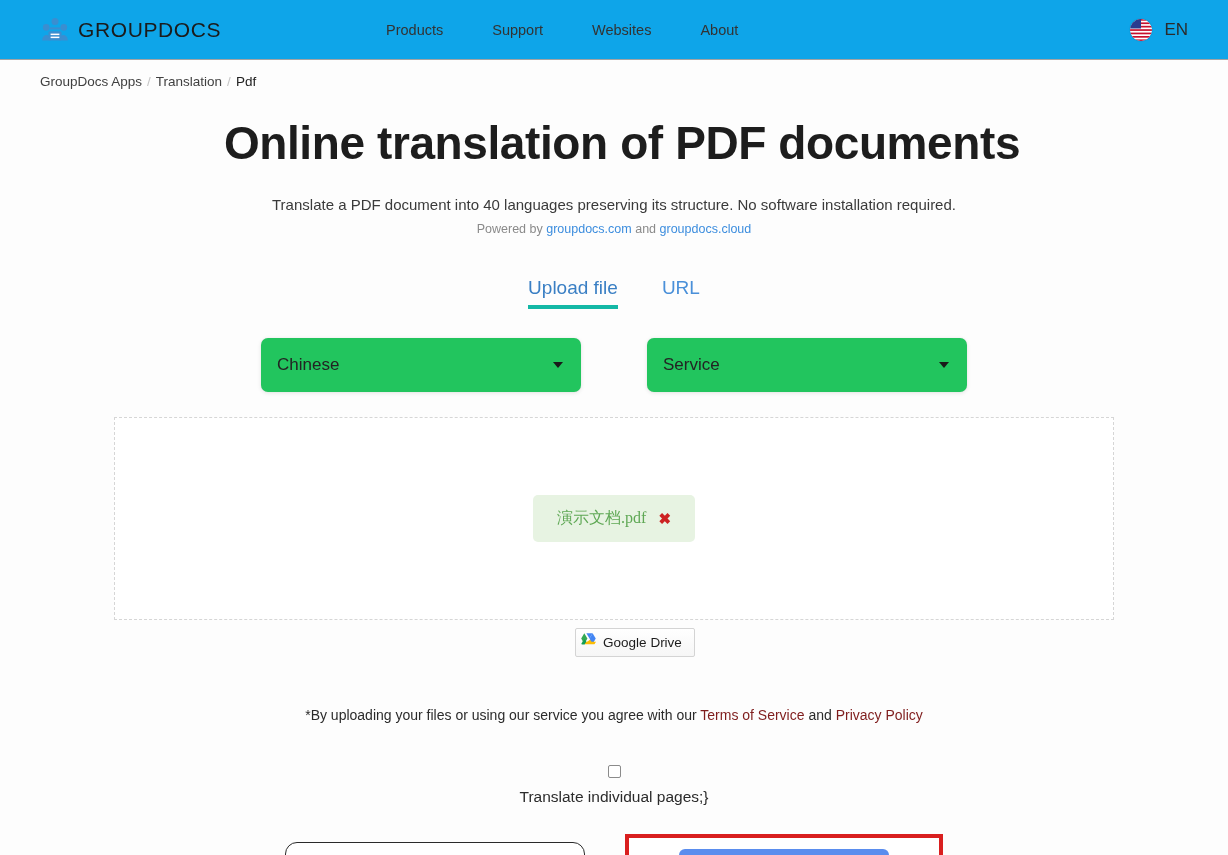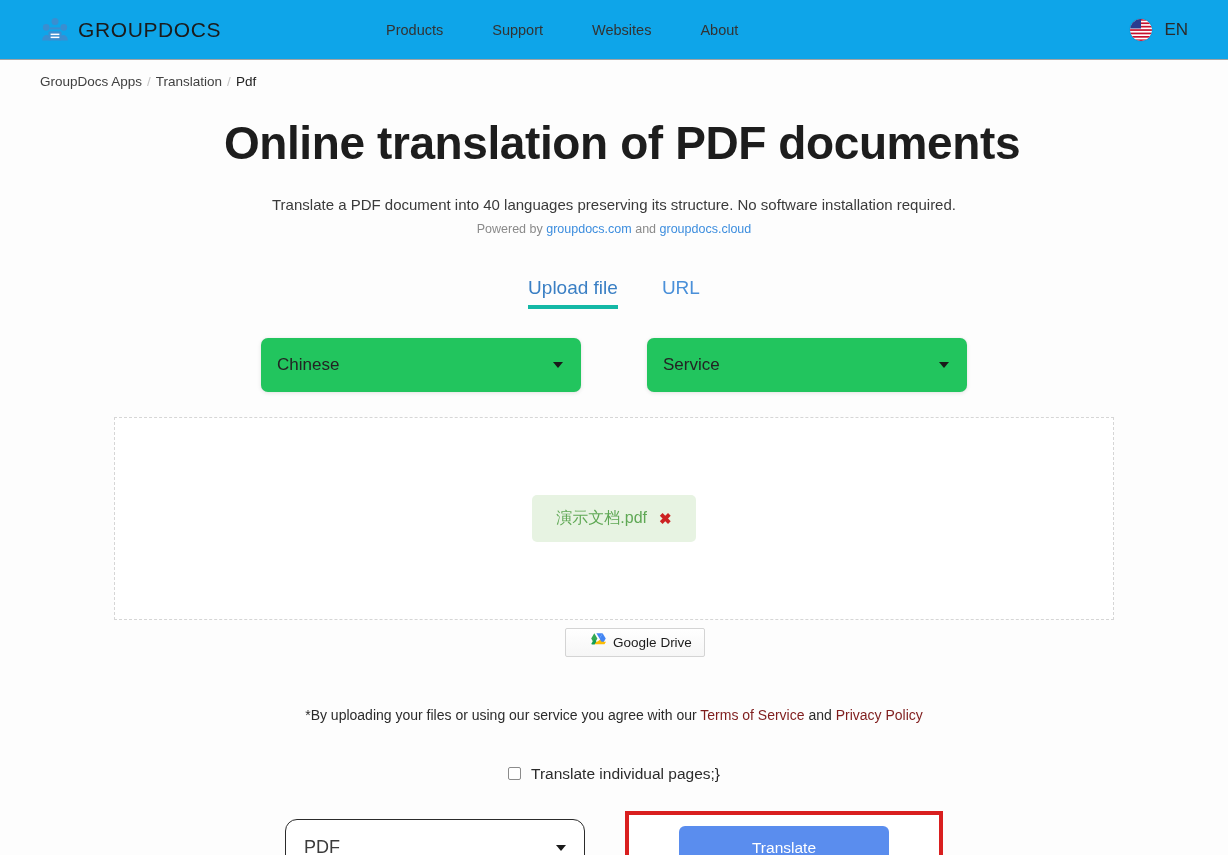--- a/index.html
+++ b/index.html
@@ -176,40 +176,40 @@
     background: #e7f3e2;
     border-radius: 5px;
     padding: 13px 24px;
     display: inline-flex;
     align-items: center;
     gap: 12px;
   }
   .file-name {
     font-size: 16px;
     color: #5fa855;
-    font-family: Liberation Sans, sans-serif;
+    font-family: Liberation Serif, serif;
   }
   .file-remove {
     color: #cc2222;
     font-size: 15px;
     font-weight: bold;
     cursor: pointer;
     line-height: 1;
   }
 
   
   .gdrive-wrap { display: flex; justify-content: center; margin-top: 8px; }
   .gdrive-btn {
     display: inline-flex;
     align-items: center;
     gap: 4px;
     border: 1px solid #d4d4d4;
     background: linear-gradient(#ffffff, #f6f6f6);
     border-radius: 2px;
-    padding: 3px 12px 3px 24px;
+    padding: 3px 12px 3px 4px;
     cursor: pointer;
     margin-left: 42px;
   }
   .gdrive-label { font-size: 13.5px; color: #1c1c1c; }
 
   
   .terms {
     text-align: center;
     font-size: 14px;
     color: #2b2b2b;
@@ -217,20 +217,21 @@
   }
   .terms a { color: #7f1d1d; text-decoration: none; cursor: pointer; }
 
   
   .check-row {
     display: flex;
     justify-content: center;
     align-items: center;
     gap: 10px;
     margin-top: 42px;
+    flex-direction: column;
   }
   .cbox {
     width: 13px; height: 13px;
     border: 1px solid #8b8b8b;
     border-radius: 2px;
     background: #fff;
     cursor: pointer;
     display: block;
   }
   .check-label { font-size: 15.5px; color: #2b2b2b; cursor: pointer; }

